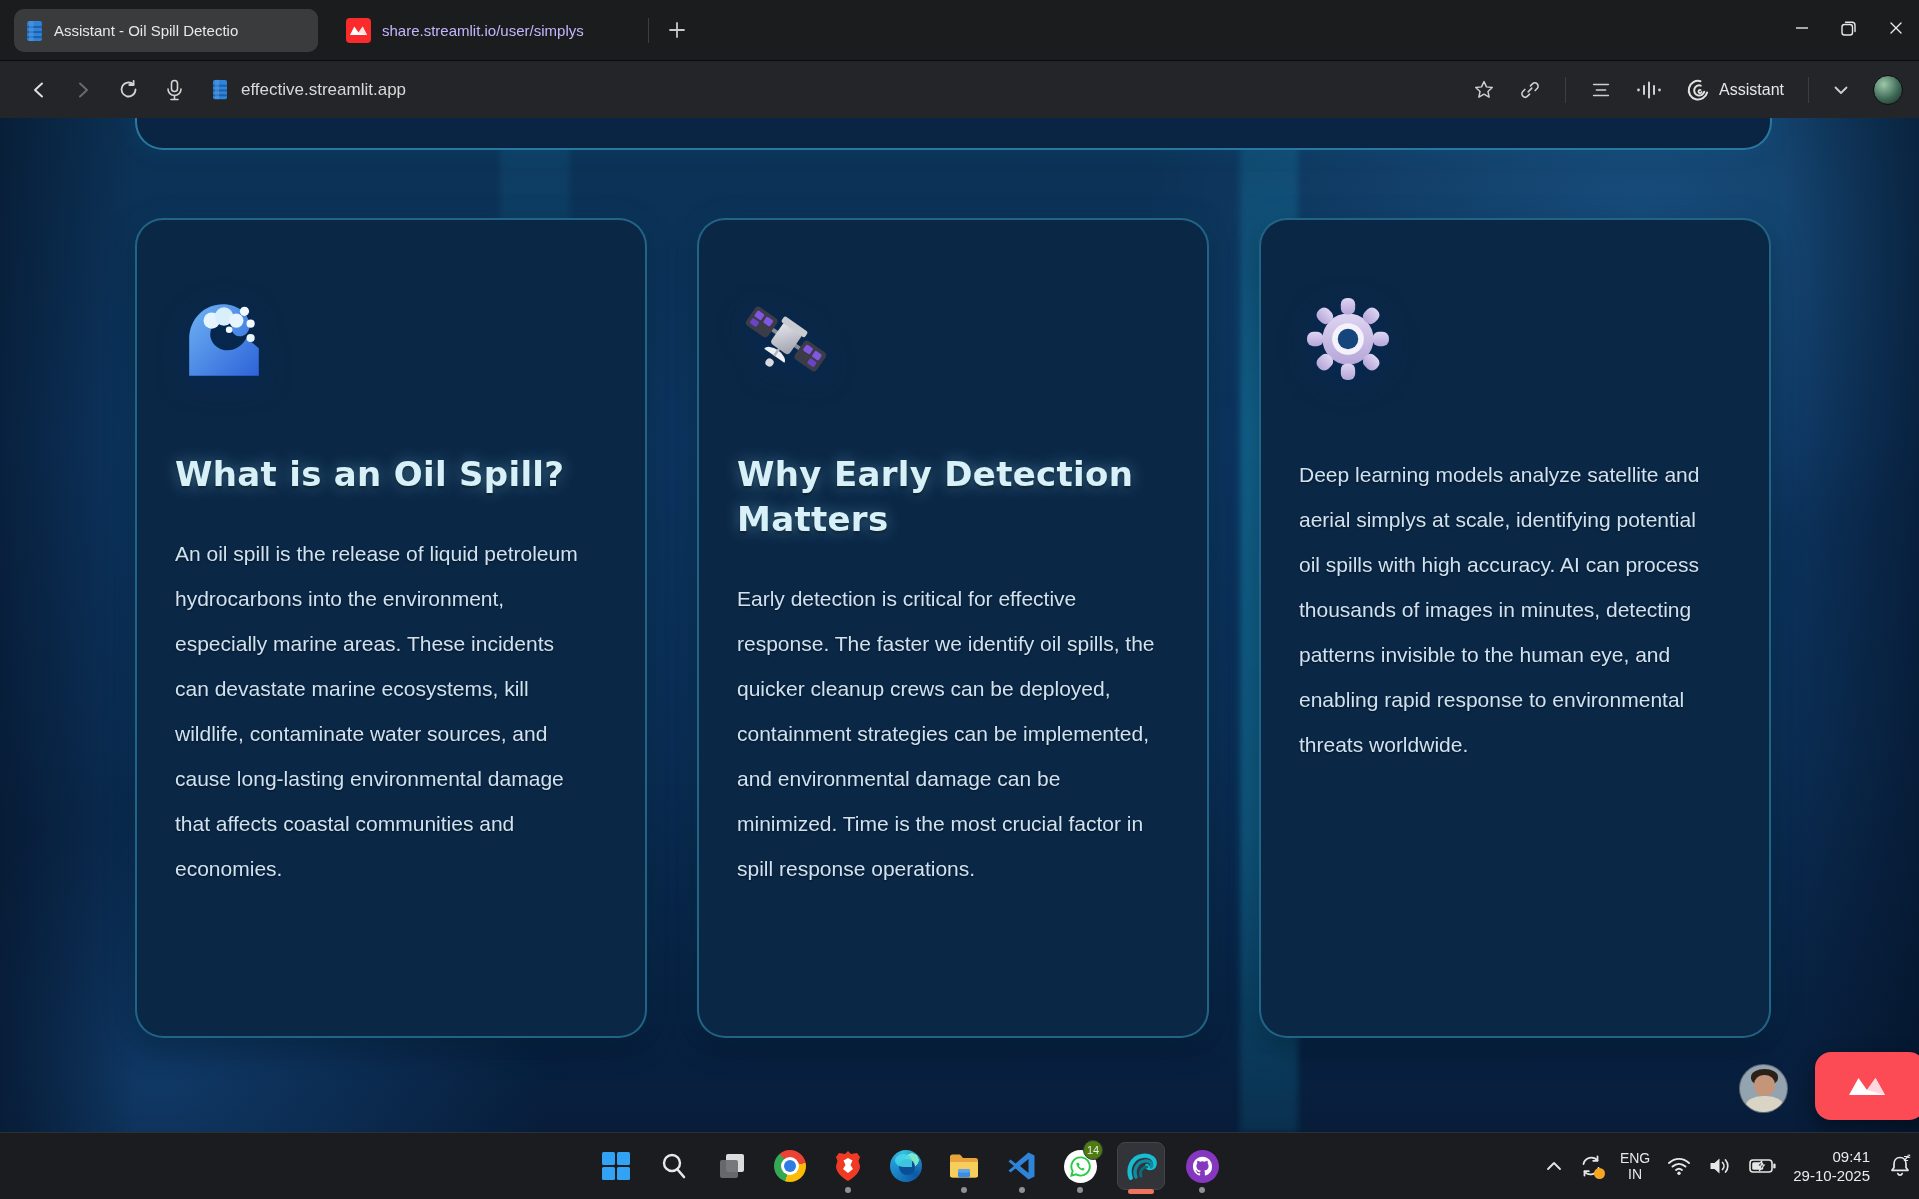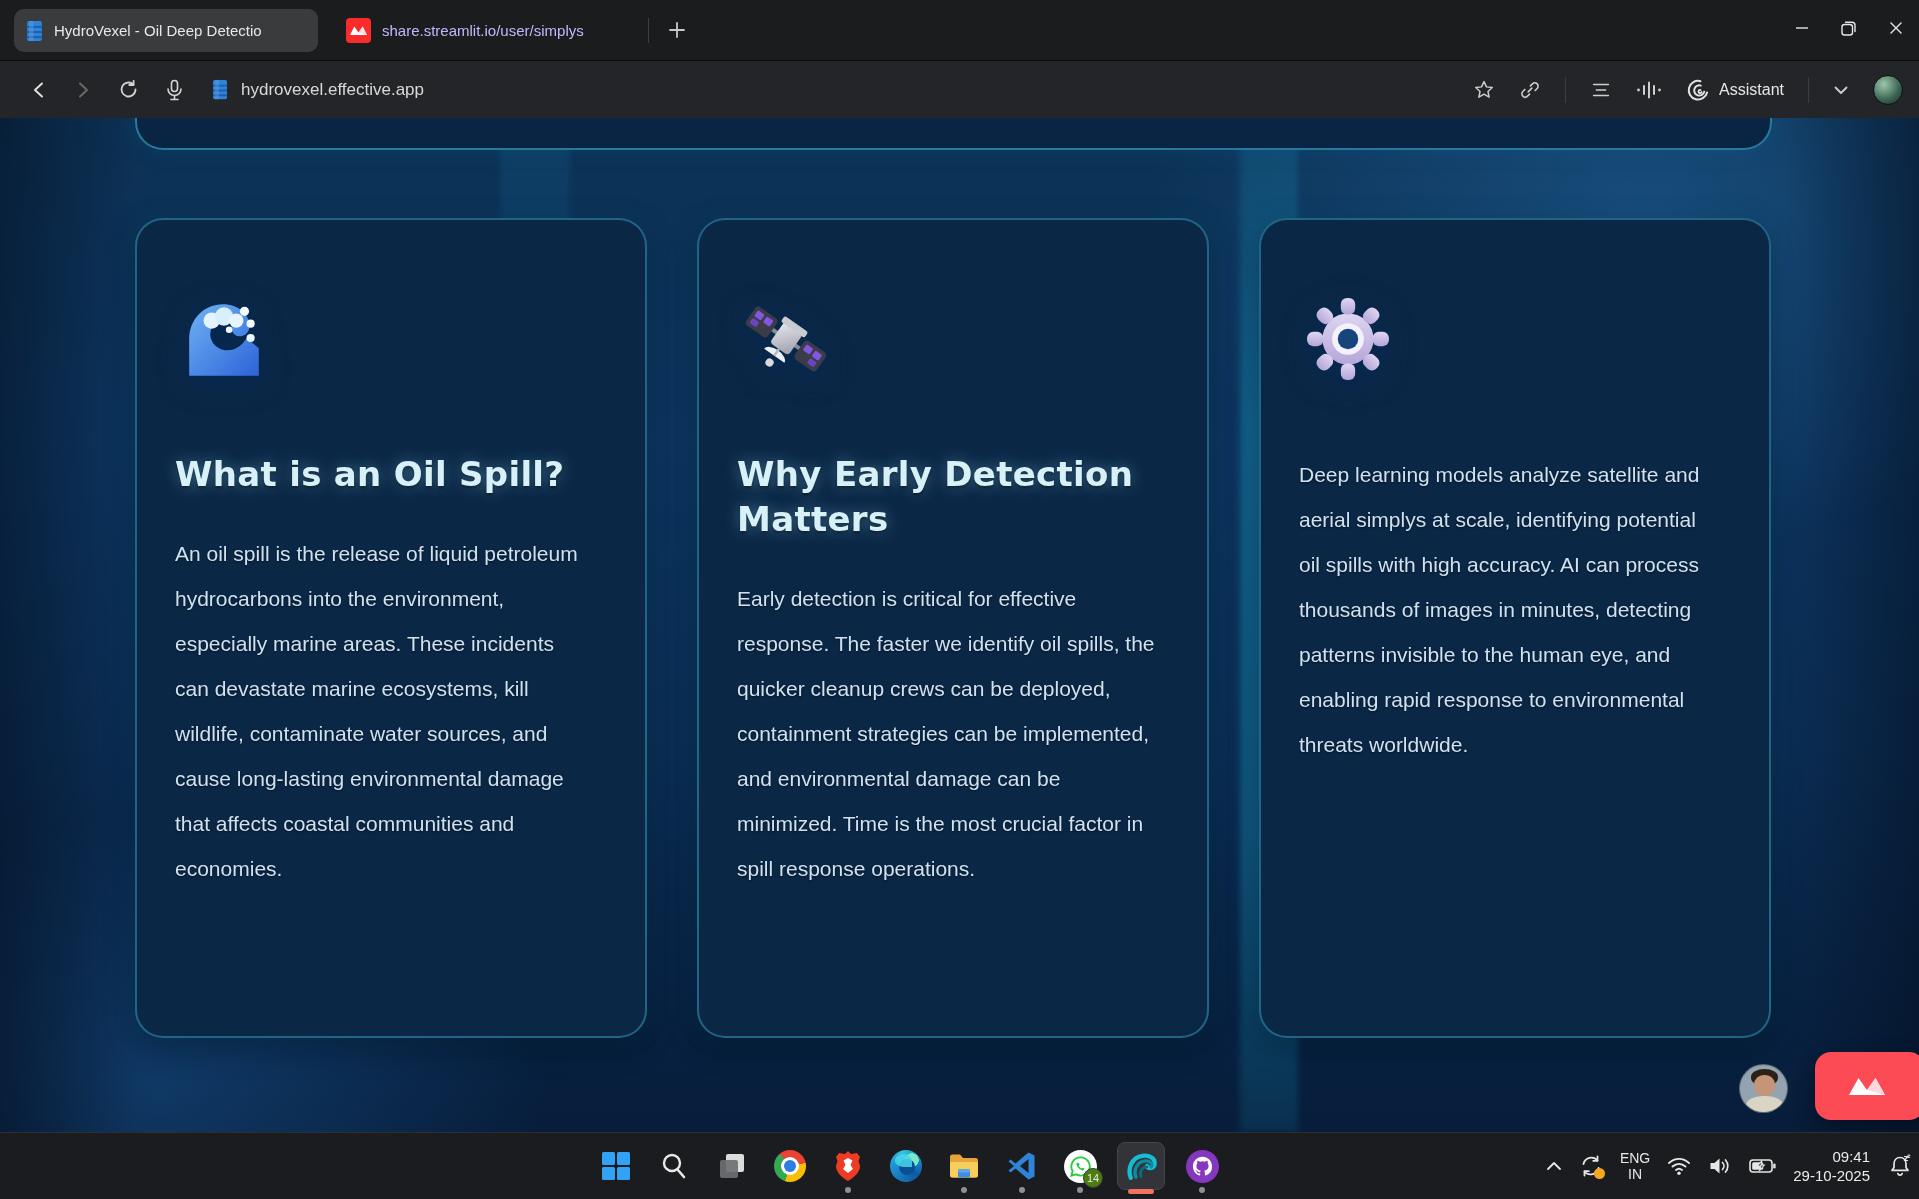--- a/index.html
+++ b/index.html
@@ -85,42 +85,42 @@
   .slot { position:relative; width:44px; height:60px; display:flex; align-items:center; justify-content:center; }
   .slot .dot { position:absolute; bottom:3px; left:50%; transform:translateX(-50%);
     width:6px; height:6px; border-radius:3px; background:#8f9094; }
   .slot.active-app { width:50px; }
   .active-box { width:48px; height:48px; background:#33343a; border:1px solid #44454b; border-radius:8px;
     display:flex; align-items:center; justify-content:center; }
   .active-bar { position:absolute; bottom:2px; left:50%; transform:translateX(-50%);
     width:26px; height:5px; border-radius:3px; background:#f0745d; }
   .wa-badge { position:absolute; top:4px; right:-1px; width:20px; height:20px; border-radius:50%;
     background:#4d7c0f; color:#e9e9e9; font-size:11px; display:flex; align-items:center; justify-content:center;
-    border:1px solid #3a3a3e;margin-top:28px; }
+    border:1px solid #3a3a3e; }
   .tray { position:absolute; right:6px; top:0; height:66px; display:flex; align-items:center; gap:17px; }
   .lang { color:#e8e8e8; font-size:14px; line-height:16px; text-align:center; }
   .clock { color:#eceaea; font-size:15px; line-height:19px; text-align:right; }
   .sync-wrap { position:relative; width:24px; height:24px; }
   .sync-dot { position:absolute; right:-2px; bottom:-1px; width:11px; height:11px; border-radius:50%; background:#f5a623; }
 </style>
 </head>
 <body>
 
 <div class="browser">
 
   <div class="tabbar">
     <div class="tab-active">
       <svg width="17" height="22" viewBox="0 0 18 24">
         <rect x="1" y="1" width="16" height="22" rx="2" fill="#2f83d8"></rect>
         <rect x="1" y="6.5" width="16" height="2.2" fill="#1f5fa9"></rect>
         <rect x="1" y="12" width="16" height="2.2" fill="#1f5fa9"></rect>
         <rect x="1" y="17.5" width="16" height="2.2" fill="#1f5fa9"></rect>
         <rect x="3" y="1" width="5" height="22" fill="#5aa2e8" opacity=".45"></rect>
       </svg>
-      <span class="tab-title">HydroVexel - Oil Deep Detectio</span>
+      <span class="tab-title">Assistant - Oil Spill Detectio</span>
       <span class="fade"></span>
     </div>
     <div class="tab-inactive">
       <svg width="25" height="25" viewBox="0 0 25 25">
         <rect x="0" y="0" width="25" height="25" rx="4" fill="#fc2b2b"></rect>
         <path d="M4 17 L8.3 8.5 L12.5 14.5 L16.7 8.5 L21 17 Z" fill="#ffffff"></path>
         <path d="M12.5 14.5 L16.7 8.5 L21 17 Z" fill="#ffd9d9" opacity=".85"></path>
       </svg>
       <span class="tab-title">share.streamlit.io/user/simplys</span>
       <span class="fade"></span>
@@ -170,21 +170,21 @@
       </svg>
     </div>
     <div class="urlbox">
       <svg width="16" height="21" viewBox="0 0 18 24">
         <rect x="1" y="1" width="16" height="22" rx="2" fill="#2f83d8"></rect>
         <rect x="1" y="6.5" width="16" height="2.2" fill="#1f5fa9"></rect>
         <rect x="1" y="12" width="16" height="2.2" fill="#1f5fa9"></rect>
         <rect x="1" y="17.5" width="16" height="2.2" fill="#1f5fa9"></rect>
         <rect x="3" y="1" width="5" height="22" fill="#5aa2e8" opacity=".45"></rect>
       </svg>
-      <span class="url">hydrovexel.effective.app</span>
+      <span class="url">effective.streamlit.app</span>
     </div>
     <div class="tb-right">
       <svg width="22" height="22" viewBox="0 0 24 24">
         <path d="M12 2.8 l2.7 5.8 6.3.7 -4.7 4.3 1.3 6.2 -5.6-3.2 -5.6 3.2 1.3-6.2 -4.7-4.3 6.3-.7 Z" fill="none" stroke="#cfcfcf" stroke-width="1.6" stroke-linejoin="round"></path>
       </svg>
       <svg width="22" height="22" viewBox="0 0 24 24">
         <path d="M10 14 L14 10" stroke="#cfcfcf" stroke-width="1.7" stroke-linecap="round"></path>
         <path d="M12.5 7.5 l2.2-2.2 a3.6 3.6 0 0 1 5.1 5.1 L17.6 12.6" fill="none" stroke="#cfcfcf" stroke-width="1.7" stroke-linecap="round"></path>
         <path d="M11.5 16.5 l-2.2 2.2 a3.6 3.6 0 0 1 -5.1-5.1 L6.4 11.4" fill="none" stroke="#cfcfcf" stroke-width="1.7" stroke-linecap="round"></path>
       </svg>

